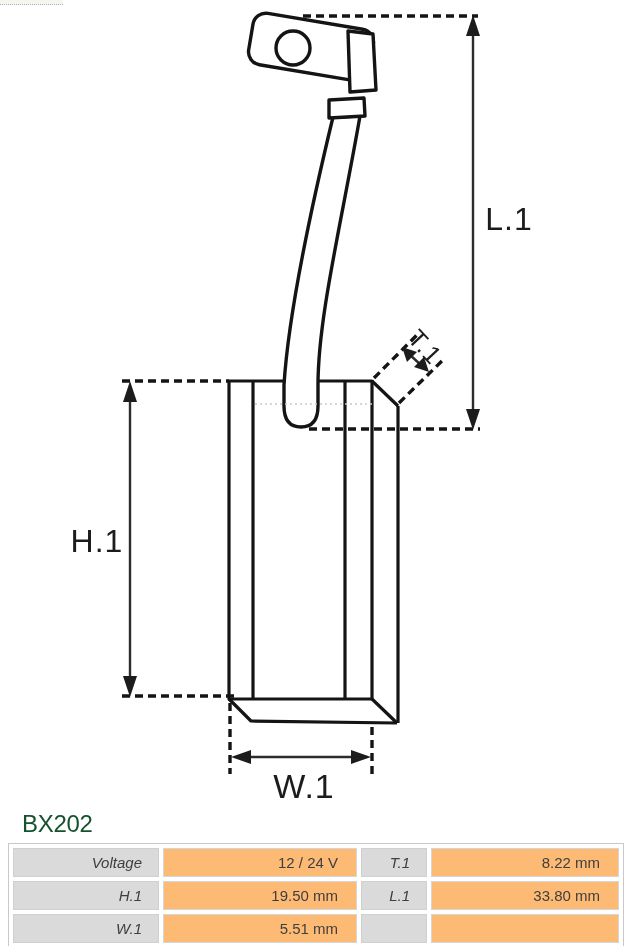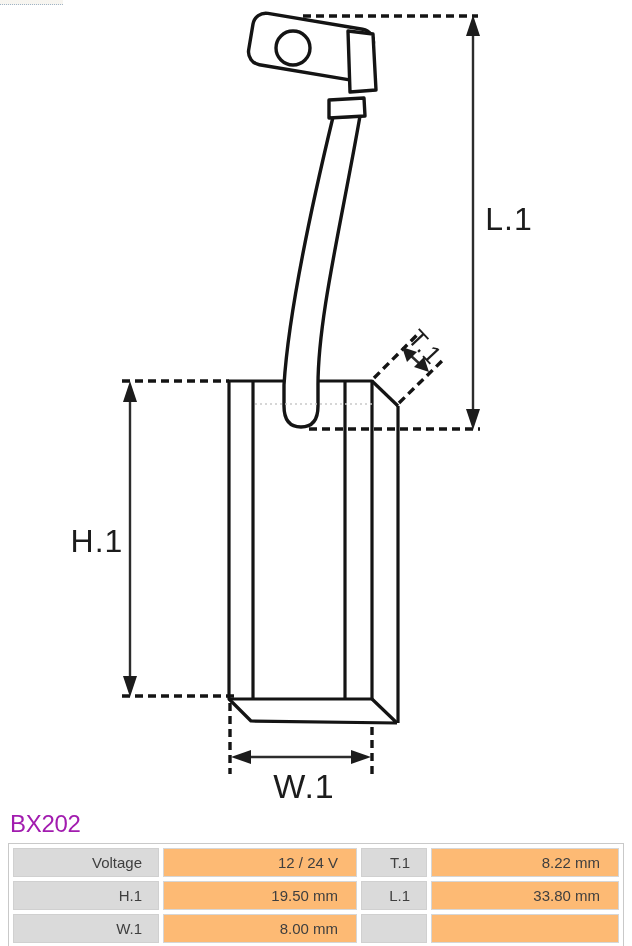--- a/index.html
+++ b/index.html
@@ -9,33 +9,33 @@
   }
   .tl-fragment{
     position:absolute;top:0;left:0;width:63px;height:4px;
     background:#f7f5f0;border-bottom:1px dotted #9fb3c6;
   }
   svg.drawing{display:block;}
   svg text{font-family:"Liberation Sans",sans-serif;}
   .dim-label{font-size:32px;fill:#1c1c1c;letter-spacing:1px;}
   .dim-label-sm{font-size:25px;fill:#1c1c1c;letter-spacing:1px;}
   .part-code{
-    margin:2px 0 5px 10px;font-size:24px;line-height:1.15;font-weight:400;
-    color:#a21caf;letter-spacing:-0.3px;
+    margin:2px 0 5px 22px;font-size:24px;line-height:1.15;font-weight:400;
+    color:#14532d;letter-spacing:-0.3px;
   }
   table.specs{
     width:616px;margin:0 8px;table-layout:fixed;
     border-collapse:separate;border-spacing:4px;border:1px solid #c9c9c9;
   }
   table.specs td{
     height:27px;font-size:15px;color:#3f3f3f;white-space:nowrap;
     border:1px solid #d6d6d6;background:#fdba74;
     text-align:right;padding:0 18px 0 4px;
   }
-  table.specs td.lbl{background:#dadada;border-color:#d0d0d0;padding-right:16px;}
+  table.specs td.lbl{background:#dadada;border-color:#d0d0d0;padding-right:16px;font-style:italic;}
 </style>
 </head>
 <body>
 
 <div class="page">
 
   <div class="tl-fragment"></div>
 
   <svg class="drawing" width="632" height="808" viewBox="0 0 632 808">
 
@@ -113,20 +113,20 @@
         <td class="val">8.22 mm</td>
       </tr>
       <tr>
         <td class="lbl">H.1</td>
         <td class="val">19.50 mm</td>
         <td class="lbl">L.1</td>
         <td class="val">33.80 mm</td>
       </tr>
       <tr>
         <td class="lbl">W.1</td>
-        <td class="val">8.00 mm</td>
+        <td class="val">5.51 mm</td>
         <td class="lbl"></td>
         <td class="val"></td>
       </tr>
     </tbody>
   </table>
 
 </div>
 
 </body></html>

